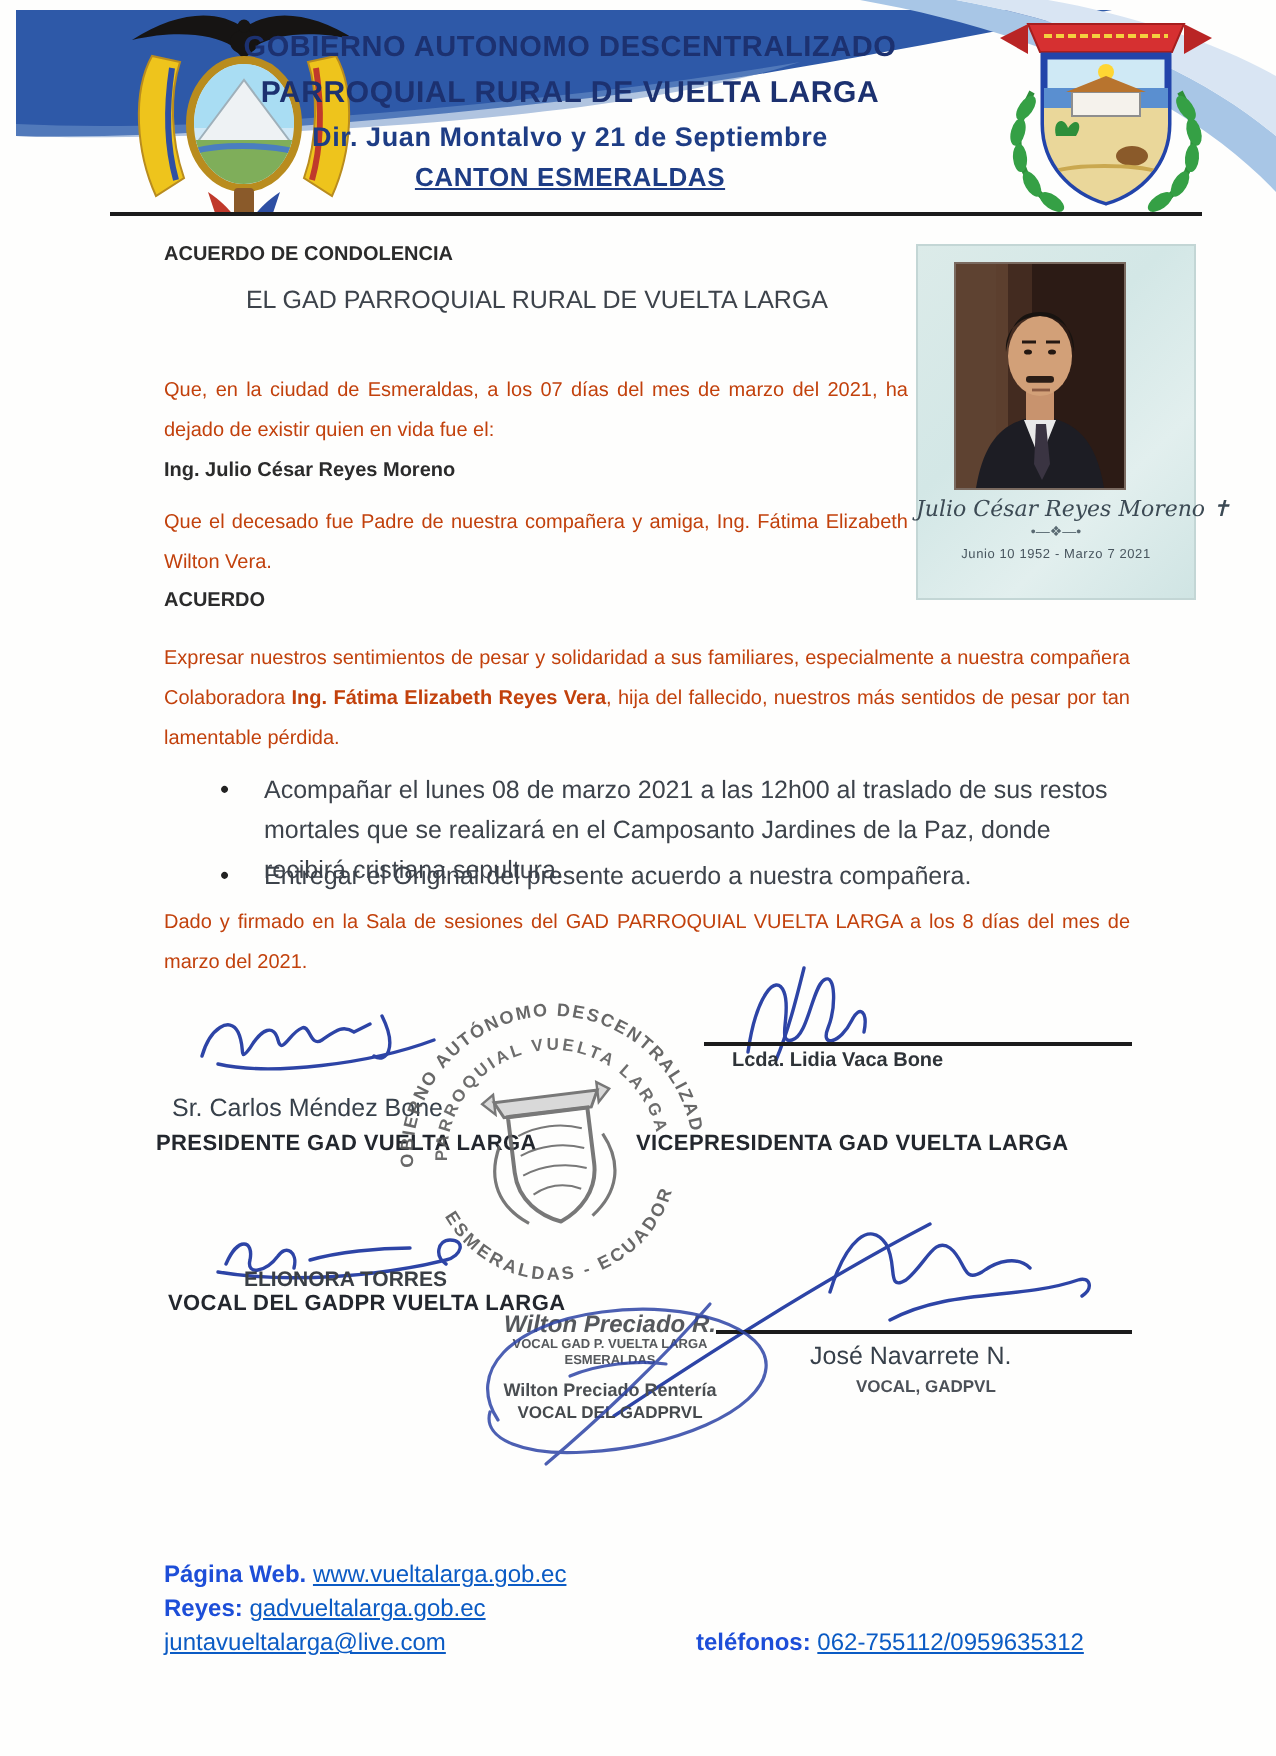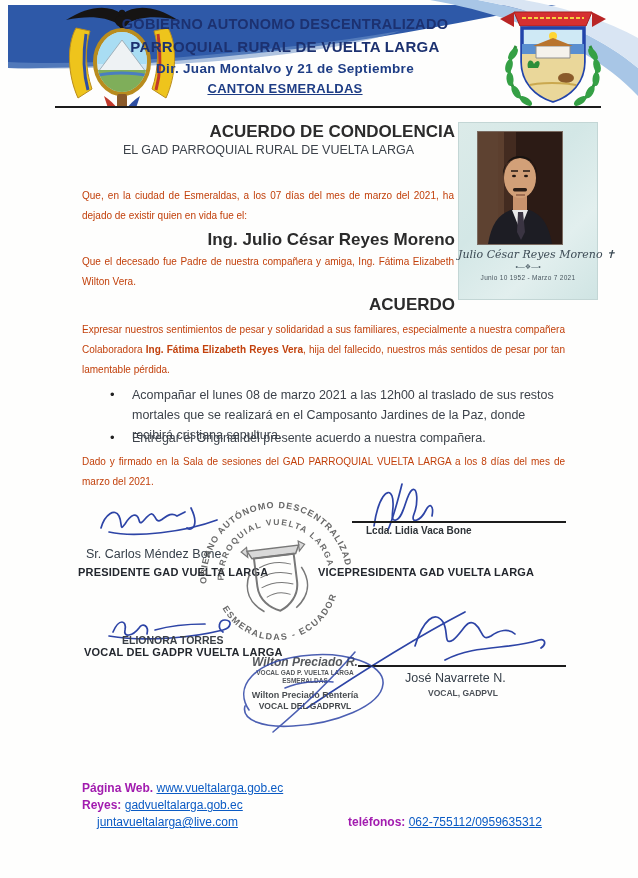--- a/index.html
+++ b/index.html
@@ -5,31 +5,31 @@
   html,body{margin:0;padding:0;background:#e8e8e8;}
   .page{
     position:relative;width:638px;height:878px;margin:0 auto;
     background:#fefefd;overflow:hidden;
     font-family:"Liberation Sans","DejaVu Sans",sans-serif;
     color:#3d434b;
   }
   .abs{position:absolute;}
   .hdr-line{font-weight:bold;color:#1c3170;text-align:center;letter-spacing:.3px;}
   .rule{background:#1c1c1c;height:2px;}
-  .doc-head{font-weight:bold;color:#2b2b2b;text-align:right;font-size:17px;}
+  .doc-head{font-weight:bold;color:#2b2b2b;text-align:left;font-size:10px;}
   .doc-sub{color:#3d434b;text-align:center;font-size:12.5px;}
   .para{font-size:10px;line-height:20px;text-align:justify;color:#c2410c;}
   .bullet-item{font-size:12.5px;line-height:20px;color:#3d434b;}
   .bullet-item::before{content:"•";position:absolute;left:-22px;top:0;color:#222;font-size:13px;}
   .bold{font-weight:bold;}
   .sig-name{font-size:12.5px;color:#37404a;}
   .sig-title{font-size:11px;font-weight:bold;color:#23272e;letter-spacing:.2px;}
   .sig-title-sm{font-size:8.5px;font-weight:bold;color:#4c5158;}
   .wilton-line{text-align:center;color:#55585c;}
-  .footer-label{font-weight:bold;color:#a21caf;font-size:12px;}
+  .footer-label{font-weight:bold;color:#1d4ed8;font-size:12px;}
   .footer-link{color:#0b5bc4;text-decoration:underline;font-size:12px;cursor:pointer;}
   .memcard{
     background:linear-gradient(135deg,#dcebe9 0%,#d3e7e6 40%,#e2efee 70%,#cfe4e3 100%);
     box-shadow:0 0 0 1px #c3d6d5 inset;
   }
   .mem-name{
     font-family:"DejaVu Serif","Liberation Serif",serif;font-style:italic;
     font-size:11px;color:#3c4a54;text-align:center;white-space:nowrap;
   }
   .mem-dates{font-size:6.5px;color:#49565f;text-align:center;letter-spacing:.3px;}
@@ -236,20 +236,20 @@
       <path d="M70,40 C84,34 104,32 118,34"></path>
     </g>
   </svg>
 
   <div class="abs" style="left:82px;top:778px;">
     <span class="footer-label">Página Web. </span><span class="footer-link">www.vueltalarga.gob.ec</span>
   </div>
   <div class="abs" style="left:82px;top:795px;">
     <span class="footer-label">Reyes: </span><span class="footer-link">gadvueltalarga.gob.ec</span>
   </div>
-  <div class="abs" style="left:82px;top:812px;margin-left:15px;">
+  <div class="abs" style="left:82px;top:812px;">
     <span class="footer-link">juntavueltalarga@live.com</span>
   </div>
   <div class="abs" style="left:348px;top:812px;">
     <span class="footer-label">teléfonos: </span><span class="footer-link">062-755112/0959635312</span>
   </div>
 
 </div>
 
 </body></html>

